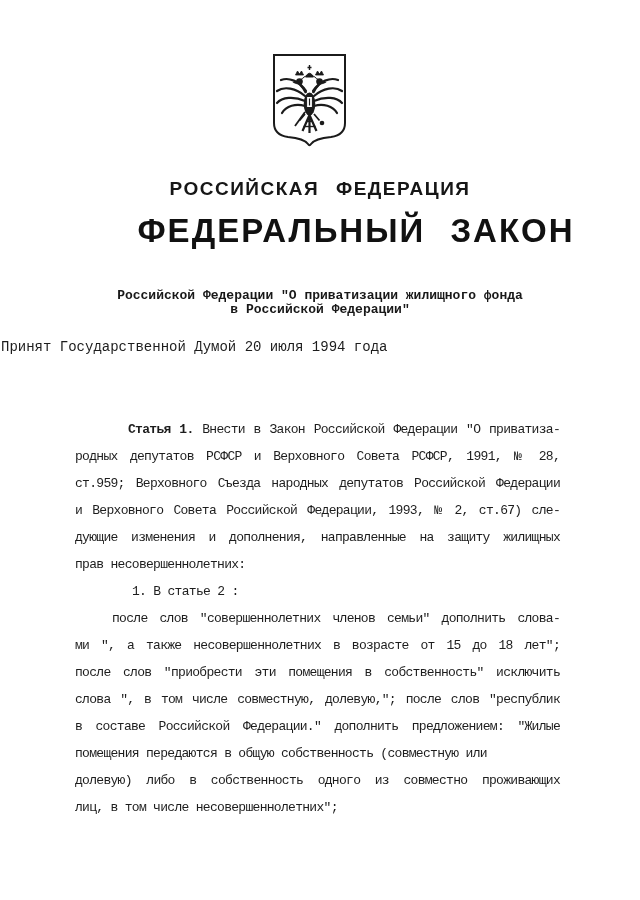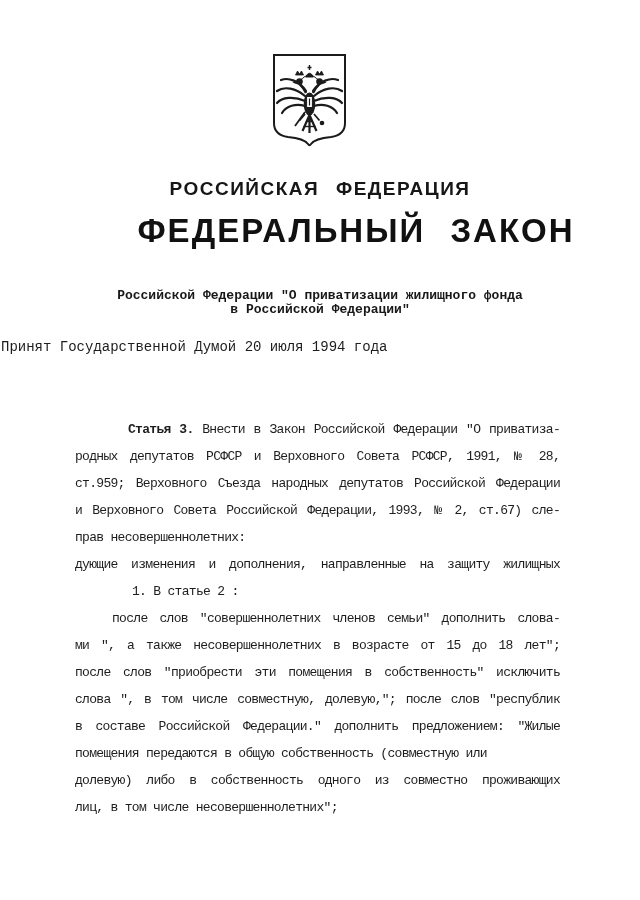--- a/index.html
+++ b/index.html
@@ -140,26 +140,26 @@
   <div class="doctype">ФЕДЕРАЛЬНЫЙ ЗАКОН</div>
 
   <div class="subtitle">
     <div>Российской Федерации "О приватизации жилищного фонда</div>
     <div>в Российской Федерации"</div>
   </div>
 
   <div class="adoption">Принят Государственной Думой 20 июля 1994 года</div>
 
   <div class="docbody">
-      <div class="bline" style="text-indent: 53px;"><span class="bold">Статья 3.</span> Внести в Закон Российской Федерации "О приватиза-</div>
+      <div class="bline" style="text-indent: 53px;"><span class="bold">Статья 1.</span> Внести в Закон Российской Федерации "О приватиза-</div>
       <div class="bline">родных депутатов РСФСР и Верховного Совета РСФСР, 1991, № 28,</div>
       <div class="bline">ст.959; Верховного Съезда народных депутатов Российской Федерации</div>
       <div class="bline">и Верховного Совета Российской Федерации, 1993, № 2, ст.67) сле-</div>
+      <div class="bline">дующие изменения и дополнения, направленные на защиту жилищных</div>
       <div class="bline nj">прав несовершеннолетних:</div>
-      <div class="bline">дующие изменения и дополнения, направленные на защиту жилищных</div>
       <div class="bline nj" style="text-indent: 57px;">1. В статье 2 :</div>
       <div class="bline" style="text-indent: 37px;">после слов "совершеннолетних членов семьи" дополнить слова-</div>
       <div class="bline">ми ", а также несовершеннолетних в возрасте от 15 до 18 лет";</div>
       <div class="bline">после слов "приобрести эти помещения в собственность" исключить</div>
       <div class="bline">слова ", в том числе совместную, долевую,"; после слов "республик</div>
       <div class="bline">в составе Российской Федерации." дополнить предложением: "Жилые</div>
       <div class="bline nj">помещения передаются в общую собственность (совместную или</div>
       <div class="bline">долевую) либо в собственность одного из совместно проживающих</div>
       <div class="bline nj">лиц, в том числе несовершеннолетних";</div>
     </div>

